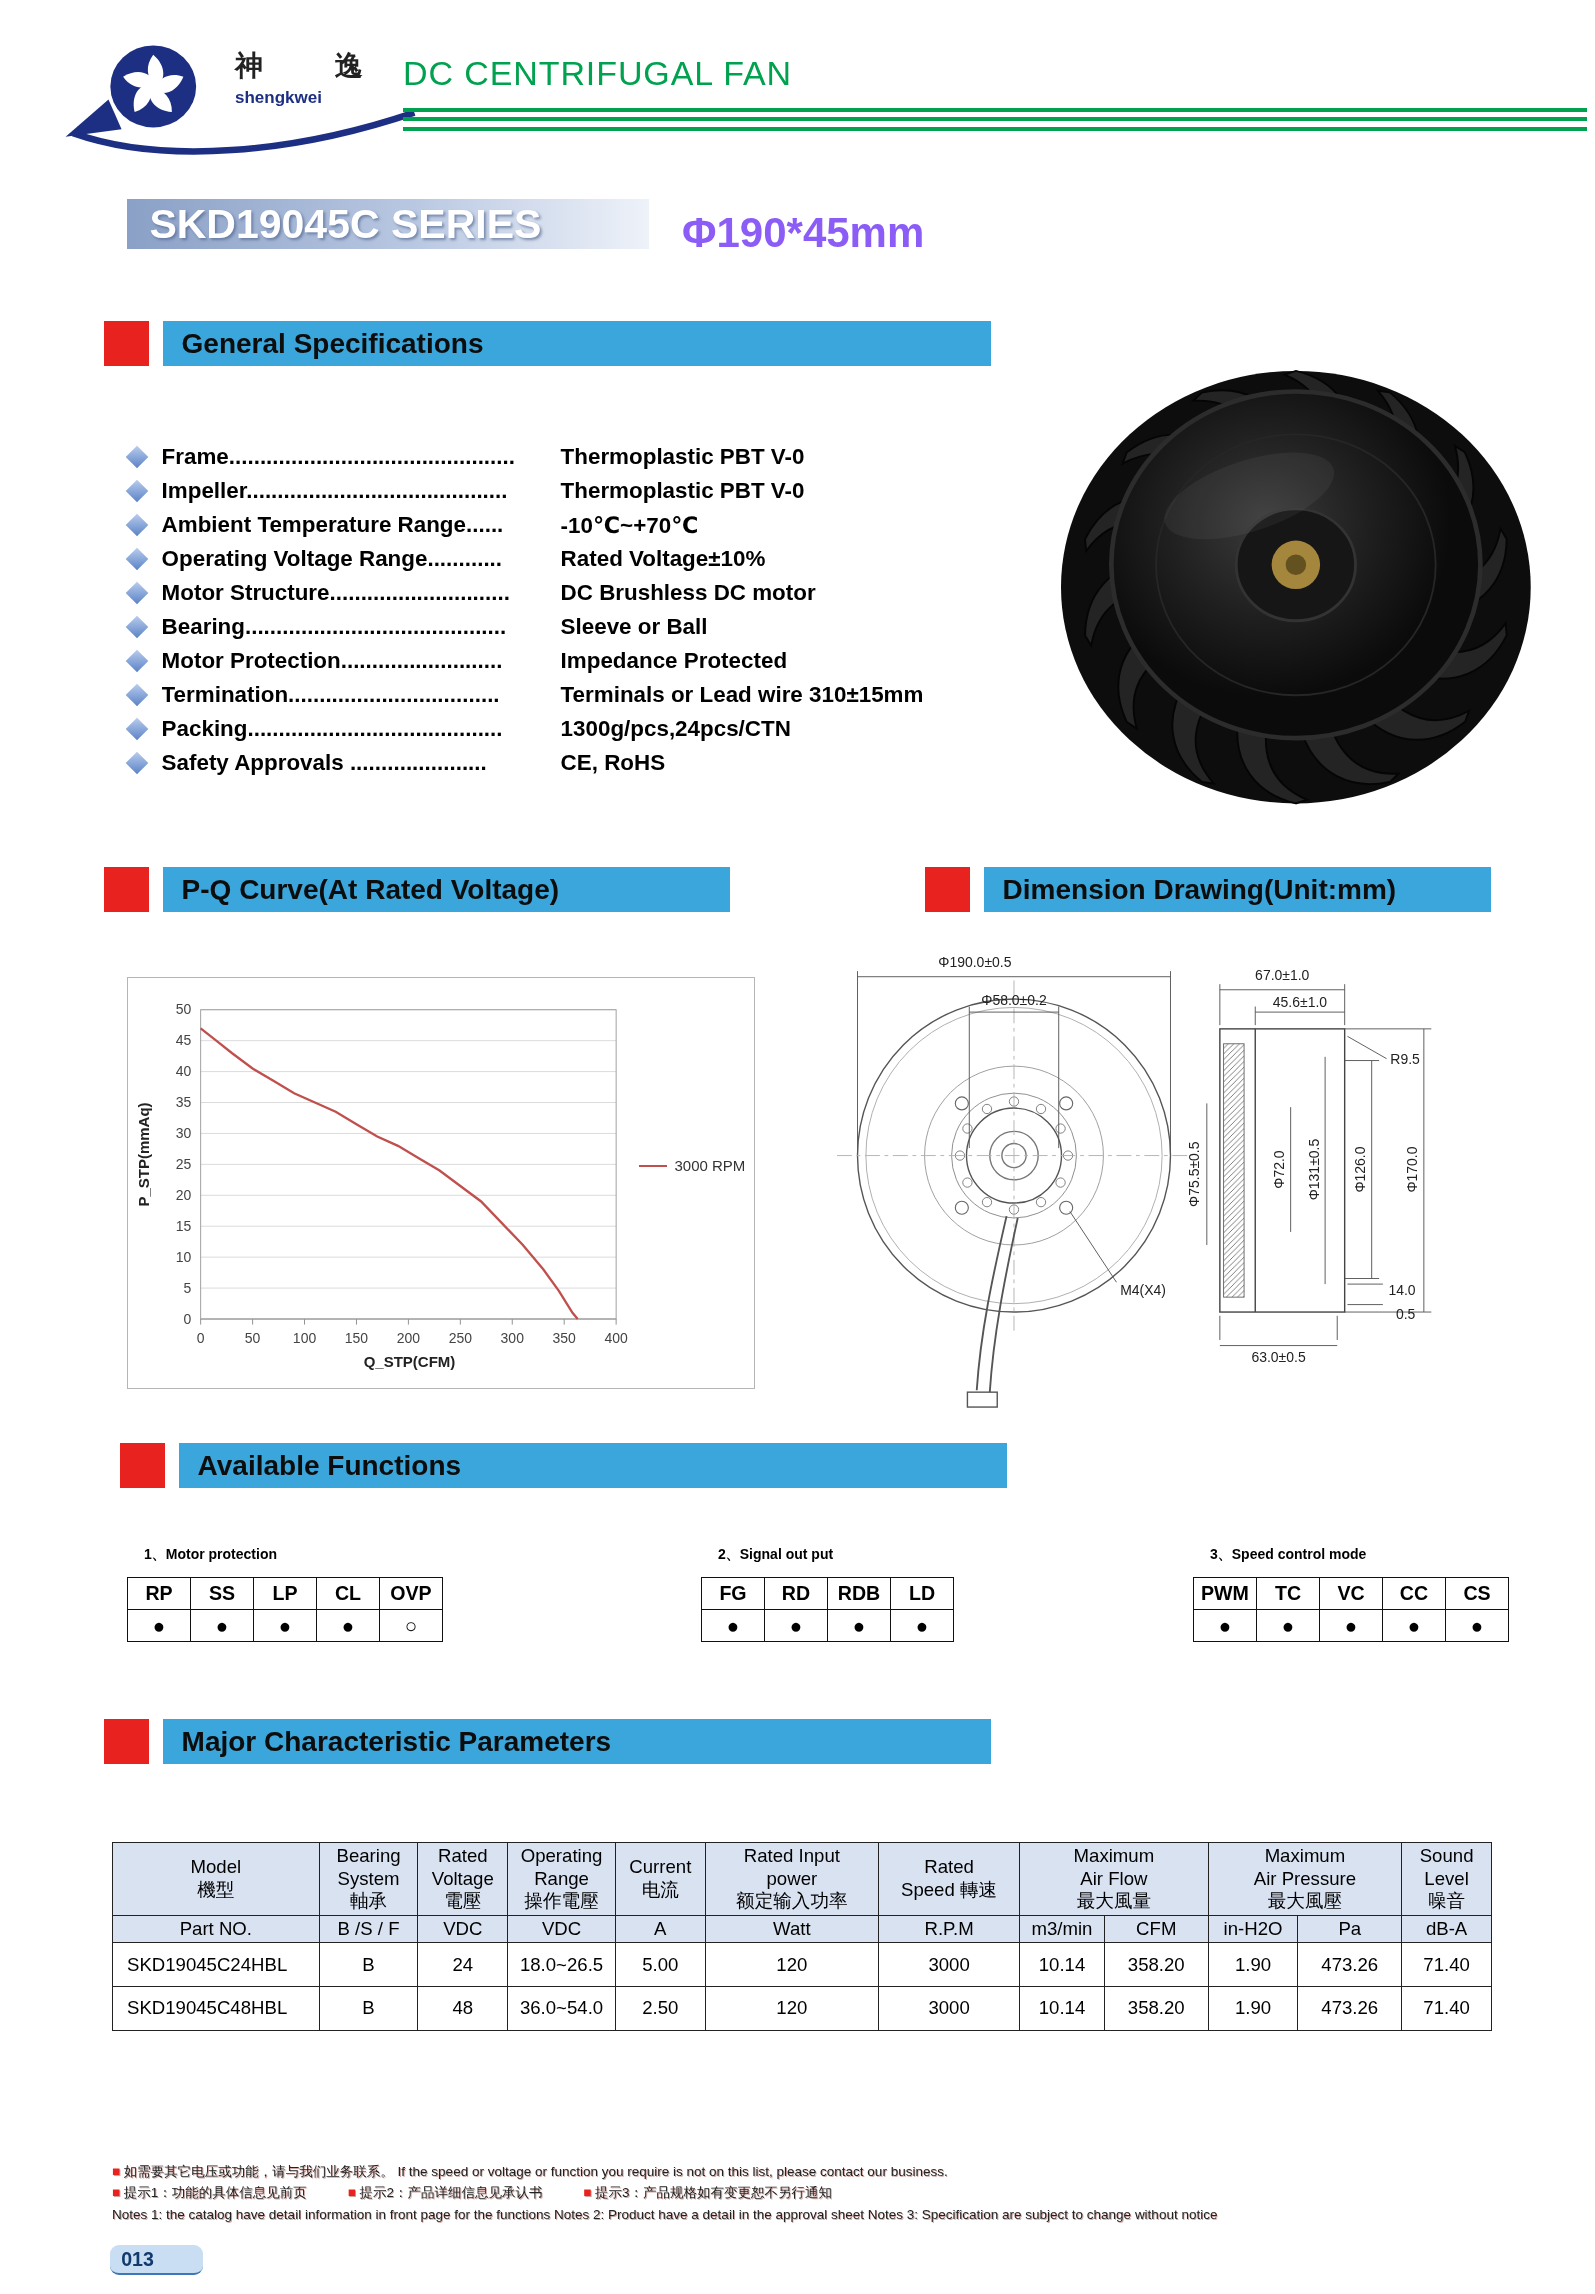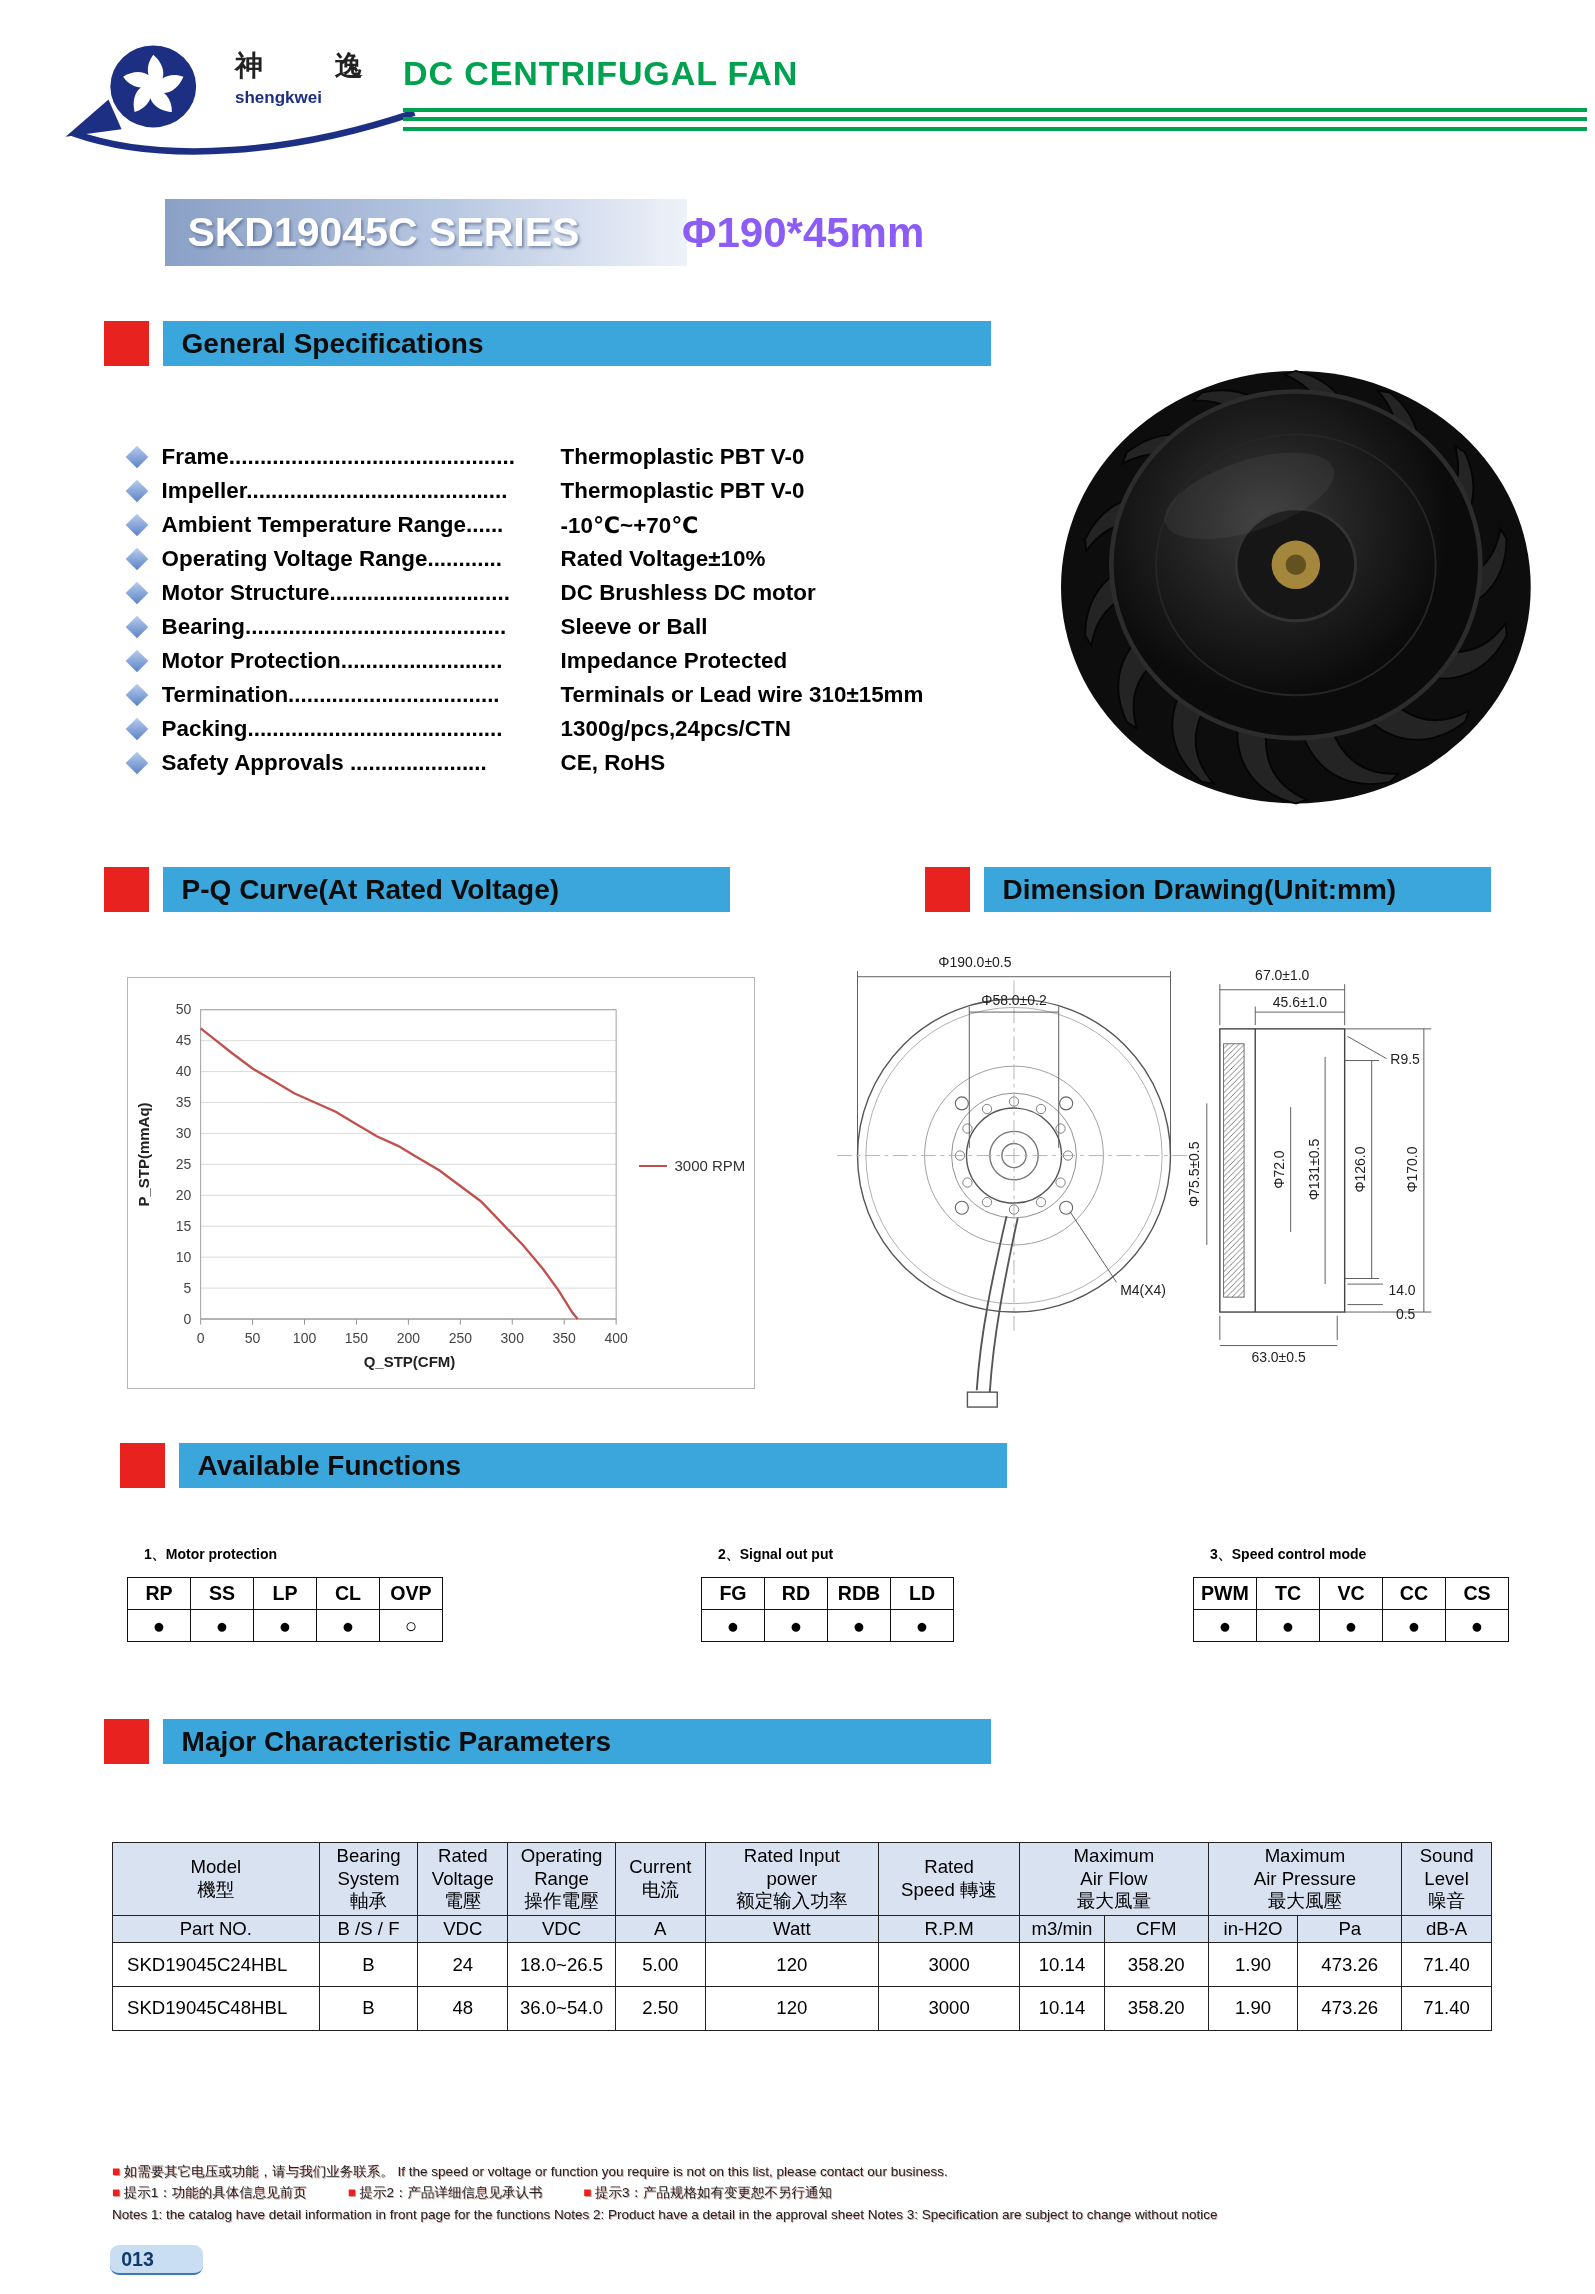--- a/index.html
+++ b/index.html
@@ -3,27 +3,27 @@
 <meta charset="utf-8">
 <style>
   html,body{margin:0;padding:0;background:#888;}
   .page{position:relative;width:1596px;height:2294px;background:#ffffff;overflow:hidden;
         font-family:"Liberation Sans","DejaVu Sans",sans-serif;color:#000;margin:0 auto;}
   .abs{position:absolute;}
 
   
   .logo-cn{position:absolute;left:235px;top:47px;font-size:28px;font-weight:bold;color:#222;letter-spacing:32px;white-space:nowrap;}
   .logo-en{position:absolute;left:235px;top:88px;font-size:17px;font-weight:bold;color:#1d2f83;}
-  .brand-title{position:absolute;left:403px;top:54px;font-size:34px;font-weight:bold;color:#00a14f;letter-spacing:0.9px;}
+  .brand-title{position:absolute;left:403px;top:54px;font-size:34px;font-weight:normal;color:#00a14f;letter-spacing:0.9px;}
   .grule{position:absolute;left:403px;width:1184px;height:3.7px;background:#00a14f;}
 
   
-  .series-bar{position:absolute;left:127px;top:199px;width:522px;height:67px;
+  .series-bar{position:absolute;left:127px;top:199px;width:522px;height:50px;
       background:linear-gradient(90deg,#8aa0c6 0%,#b9c8e2 55%,#eef2f9 100%);
-      display:flex;align-items:center;padding-left:22.4px;box-sizing:border-box;margin-left:38px;}
+      display:flex;align-items:center;padding-left:22.4px;box-sizing:border-box;}
   .series-bar span{font-size:41px;font-weight:bold;color:#ffffff;text-shadow:1.9px 1.9px 2.8px rgba(80,100,140,.65);white-space:nowrap;}
   .product-size{position:absolute;left:682px;top:209px;font-size:42px;font-weight:bold;color:#8b5cf6;}
 
   
   .sec{position:absolute;height:45px;display:flex;align-items:stretch;}
   .sec .sq{width:45px;background:#e8231f;margin-right:14px;}
   .sec .bar{background:#3aa6db;display:flex;align-items:center;padding:0 18.6px;box-sizing:border-box;
             font-size:28px;font-weight:bold;color:#0d0d0d;white-space:nowrap;}
 
   

